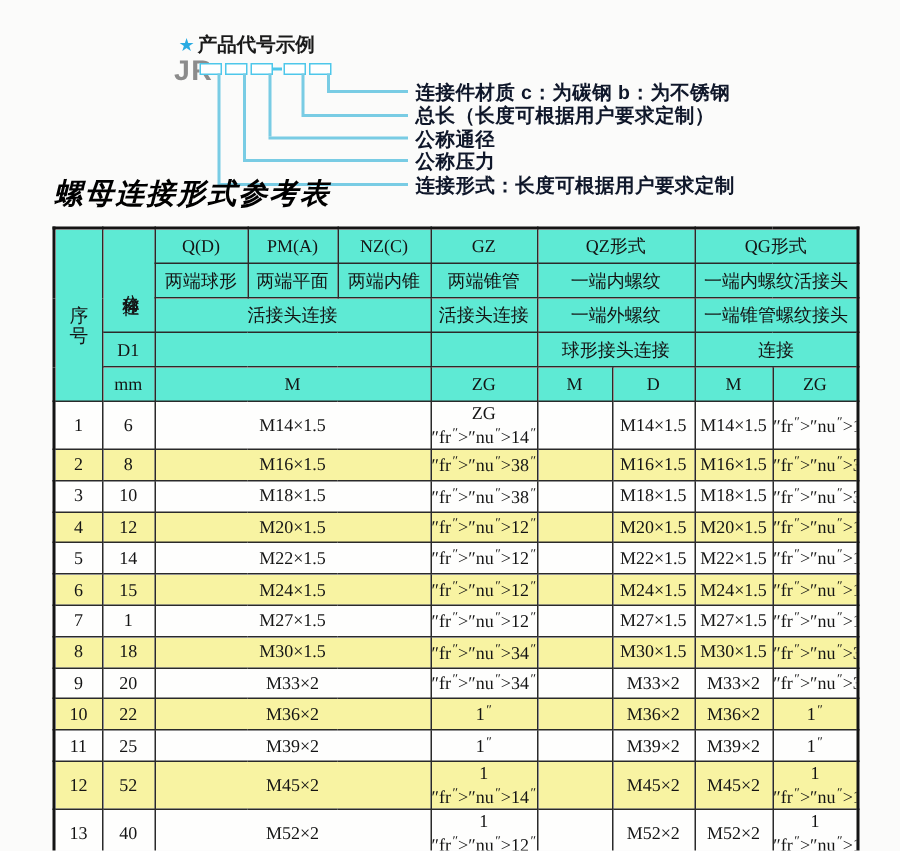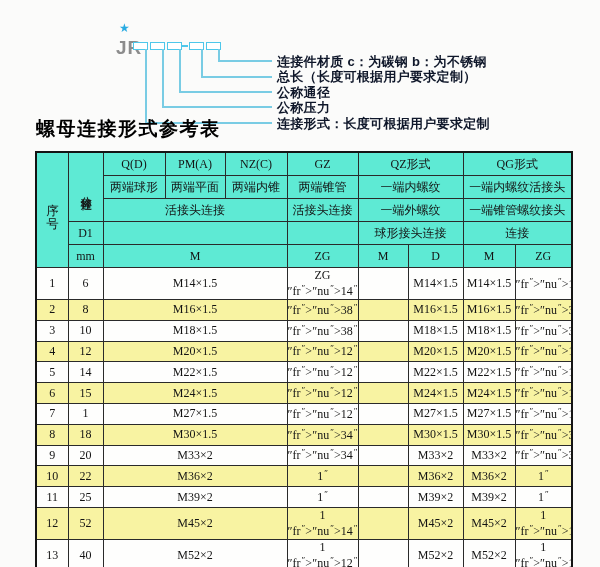--- a/index.html
+++ b/index.html
@@ -14,21 +14,21 @@
   .legend-heading .star{color:#29abe2;margin-right:2px;font-size:12px;font-weight:400;}
   .jr{position:absolute;left:116px;top:37px;font-size:19px;font-weight:700;color:#8c8c8c;letter-spacing:1px;text-align:center;}
   .code-box{position:absolute;top:42px;width:13px;height:6px;border:1.5px solid #4ec7ea;background:#fff;}
   .code-dash{position:absolute;left:182px;top:45px;width:6px;height:2px;background:#4ec7ea;}
   .vline,.hline{position:absolute;background:#79cce4;}
   .vline{width:1.5px;}
   .hline{height:1.5px;}
   .legend-label{position:absolute;left:277px;font-size:13px;font-weight:700;color:#0f172a;white-space:nowrap;letter-spacing:0.3px;}
   
   .doc-title{
-    position:absolute;left:36px;top:116px;font-size:19px;font-weight:700;
+    position:absolute;left:36px;top:116px;font-size:19px;font-weight:700;font-style:italic;
     font-family:"Liberation Serif","DejaVu Serif",serif;letter-spacing:1.5px;color:#000;text-align:center;
   }
   
   table{
     position:absolute;left:35px;top:151px;width:537px;
     border-collapse:collapse;table-layout:fixed;
     border:2px solid #141414;
     font-family:"Liberation Serif","DejaVu Serif",serif;
   }
   th,td{
@@ -42,20 +42,21 @@
   .vtext{writing-mode:vertical-rl;text-orientation:upright;margin:0 auto;line-height:1;}
   .vtext.seq{letter-spacing:15px;font-size:12.5px;}
   .vtext.dn{letter-spacing:1px;font-size:11.5px;}
   .inch{font-size:9px;vertical-align:4px;margin-left:1px;}
 </style>
 </head>
 <body>
 
 <div class="legend-heading">
   <span class="star">★</span>
+  <span>产品代号示例</span>
 </div>
 <div class="jr">JR</div>
 
 <div class="code-box" style="left:133px"></div>
 <div class="code-box" style="left:150px"></div>
 <div class="code-box" style="left:167px"></div>
 <div class="code-dash"></div>
 <div class="code-box" style="left:189px"></div>
 <div class="code-box" style="left:206px"></div>
 

